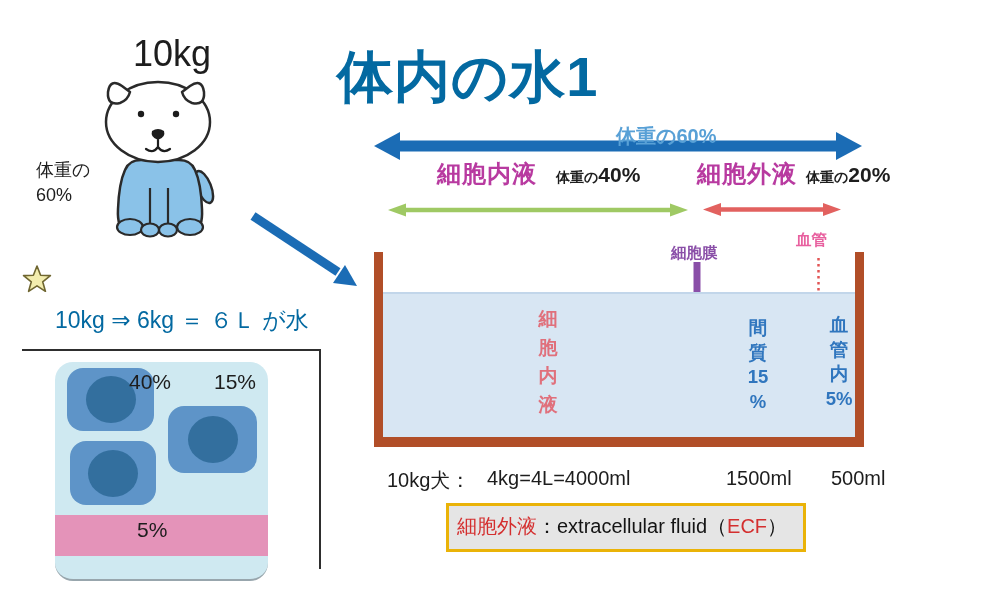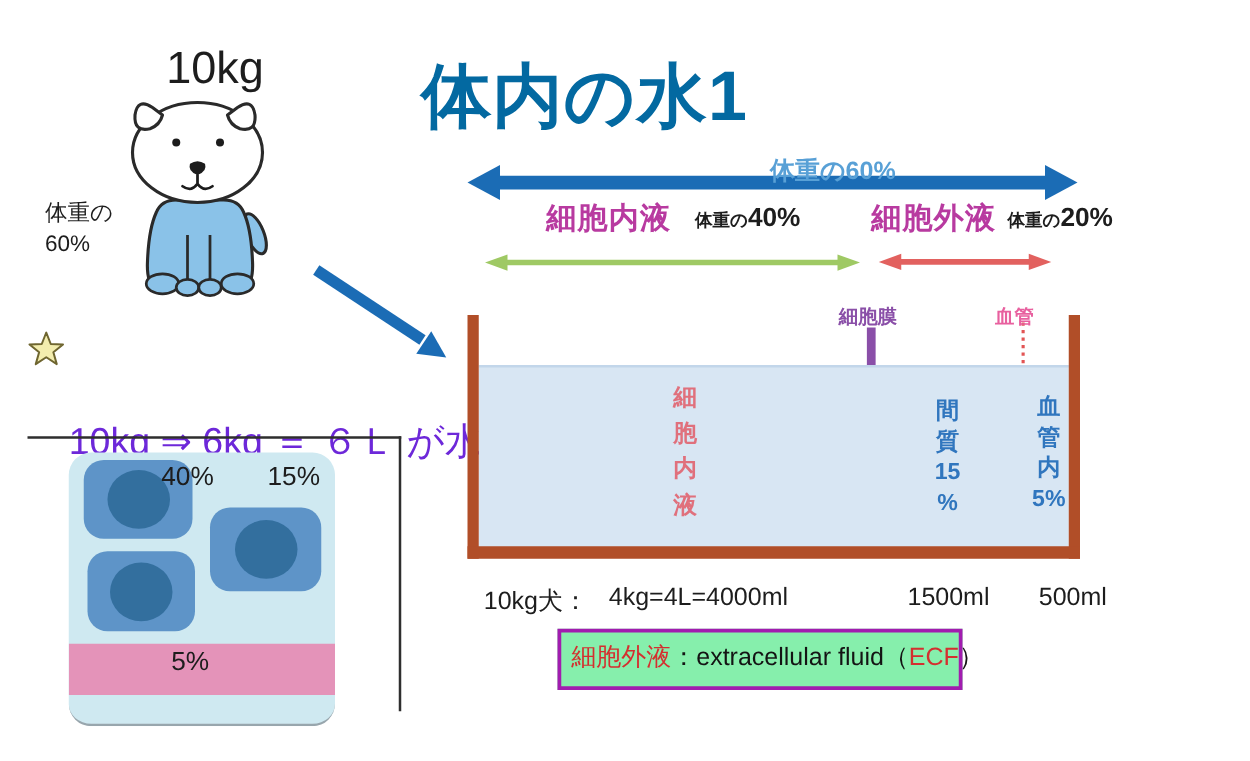--- a/index.html
+++ b/index.html
@@ -16,21 +16,21 @@
   .total-label{left:616px;top:123px;font-size:20px;color:#58a0d6;font-weight:600;}
   .sec-label{font-size:24px;color:#b83aa0;font-weight:600;letter-spacing:1px;}
   .icf-label{left:437px;top:158px;}
   .ecf-label{left:697px;top:158px;}
   .pct-group{top:163px;font-size:21px;color:#1d1d1d;font-weight:600;}
   .pct-group .small{font-size:14px;font-weight:600;}
   .icf-pct{left:556px;text-align:center;}
   .ecf-pct{left:806px;}
   
   .note-text{left:66px;top:263px;font-size:23px;color:#cf2b2b;letter-spacing:1px;font-weight:600;}
-  .formula{left:55px;top:305px;font-size:30px;color:#6d28d9;margin-top:28px;}
+  .formula{left:55px;top:305px;font-size:23px;color:#0369a1;}
   
   .frame-top{left:22px;top:349px;width:299px;height:2px;background:#2e2e2e;}
   .frame-right{left:319px;top:349px;width:2px;height:220px;background:#2e2e2e;}
   
   .cellbox{left:55px;top:362px;width:213px;height:217px;border-radius:18px;background:#cfe9f1;
     overflow:hidden;border-bottom:2px solid #98a6ad;}
   .cell{position:absolute;background:#5e94c8;border-radius:16px;display:flex;align-items:center;justify-content:center;}
   .c1{left:12px;top:6px;width:87px;height:63px;}
   .c2{left:15px;top:79px;width:86px;height:64px;}
   .c3{left:113px;top:44px;width:89px;height:67px;}
@@ -40,33 +40,33 @@
   .p40{left:129px;top:370px;}
   .p15{left:214px;top:370px;}
   .p5{left:137px;top:518px;}
   
   .wall{background:#b14e28;}
   .wall-l{left:374px;top:252px;width:9px;height:195px;}
   .wall-r{left:855px;top:252px;width:9px;height:195px;}
   .wall-b{left:374px;top:437px;width:490px;height:10px;}
   .water{left:383px;top:292px;width:472px;height:145px;background:#d8e6f3;border-top:2px solid #c2d6ea;}
   .membrane-label{left:671px;top:243px;font-size:15.5px;color:#8a4fa8;font-weight:600;}
-  .vessel-label{left:796px;top:243px;font-size:15.5px;color:#e8609f;font-weight:600;}
+  .vessel-label{left:796px;top:230px;font-size:15.5px;color:#e8609f;font-weight:600;}
   .vt{font-weight:600;}
   .vt-icf{left:533px;top:305px;width:30px;font-size:19px;line-height:28.5px;color:#e0707c;}
   .vt-int{left:740px;top:316px;width:36px;font-size:18.5px;line-height:24.6px;color:#3076be;}
   .vt-pls{left:821px;top:313px;width:36px;font-size:18.5px;line-height:24.6px;color:#3076be;}
   
   .vol{top:467px;font-size:20px;color:#1d1d1d;text-align:right;}
   .vol-label{left:387px;}
   .vol-icf{left:487px;}
   .vol-int{left:726px;}
   .vol-pls{left:831px;}
   
-  .legend{left:446px;top:503px;width:324px;box-sizing:border-box;border:3px solid #a21caf;background:#86efac;padding:5px 8px 7px 8px;}
+  .legend{left:446px;top:503px;width:360px;box-sizing:border-box;border:3px solid #eab308;background:#e5e5e5;padding:5px 8px 7px 8px;}
   .legend-line{font-size:20px;line-height:31px;white-space:nowrap;}
   .lg-red{color:#d42f2f;}
   .lg-blk{color:#141414;}
   svg{display:block;}
   .overlay{left:0;top:0;pointer-events:none;}
 </style>
 </head>
 <body>
 
 <div class="canvas">

